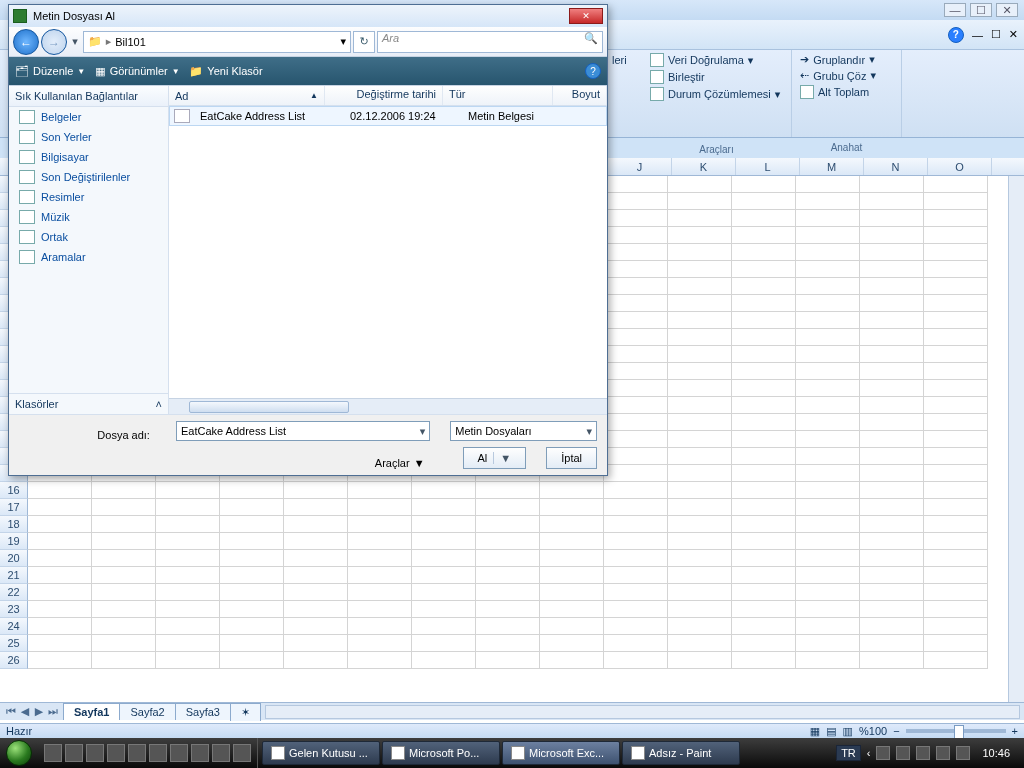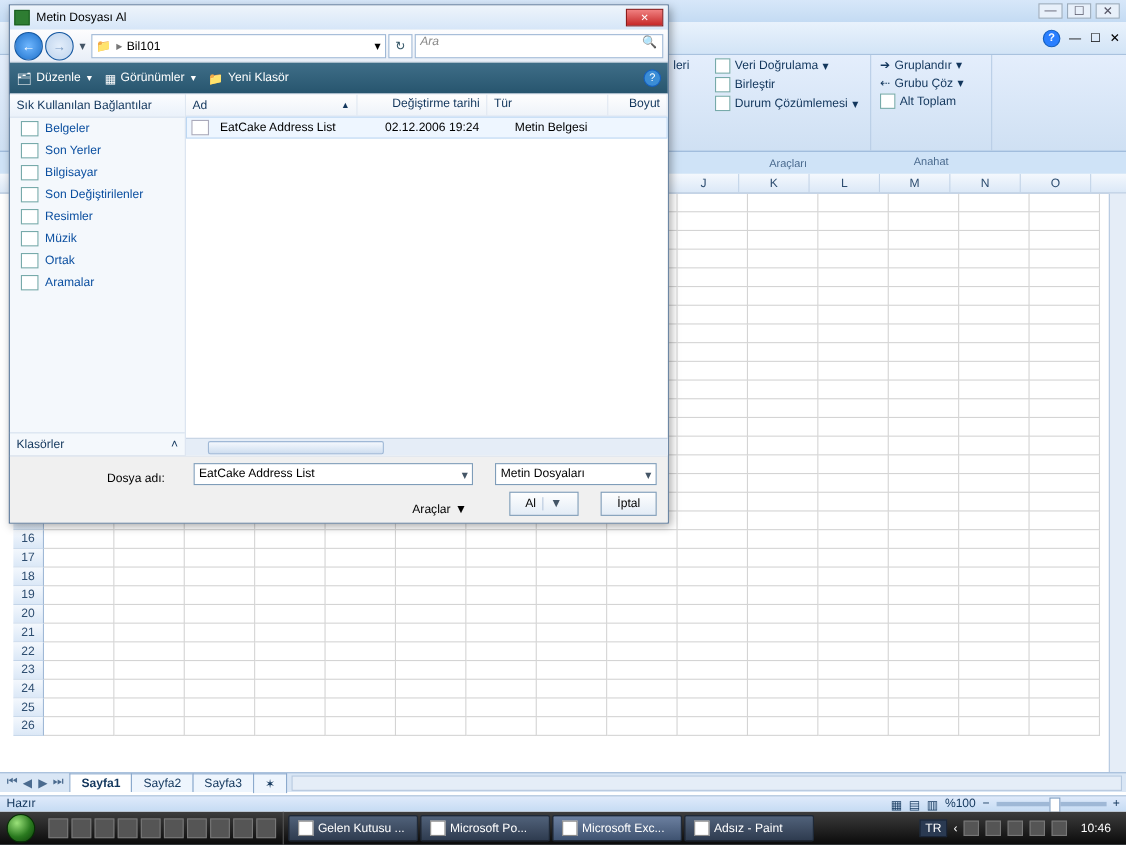--- a/index.html
+++ b/index.html
@@ -15,21 +15,21 @@
 .ribbon-spacer { width:612px; }
 .ribbon-group { border-right:1px solid #b9cee6; padding:2px 6px 0 6px; display:flex; flex-direction:column; }
 .ribbon-items { display:flex; flex-direction:column; gap:1px; flex:1;}
 .ribbon-item { display:flex; align-items:center; gap:4px; padding:1px 2px; color:#12365c; }
 .ribbon-item .ico{width:14px;height:14px;border:1px solid #7aa; background:#fff;}
 .ribbon-grp-label{font-size:10px;color:#4b6b8f;text-align:center;padding:1px 0;margin-top:41px;}
 .grid-area { position:absolute; top:158px; left:0; right:0; bottom:30px; background:#fff; overflow:hidden;}
 .col-headers{display:flex;height:18px;background:linear-gradient(#f4f8fd,#dbe8f7);border-bottom:1px solid #9fb8d6;}
 .rowhdr-corner{width:28px;border-right:1px solid #9fb8d6;}
 .colh{width:64px;border-right:1px solid #c3d4e8;text-align:center;color:#2d4d70;line-height:18px;}
-.rows{position:absolute;top:18px;left:0;right:16px;bottom:36px;overflow:hidden;margin-left:12px;}
+.rows{position:absolute;top:18px;left:0;right:16px;bottom:36px;overflow:hidden;}
 .row{display:flex;height:17px;}
 .rowh{width:28px;background:linear-gradient(#f4f8fd,#dbe8f7);border-right:1px solid #9fb8d6;border-bottom:1px solid #c3d4e8;text-align:center;color:#2d4d70;line-height:17px;}
 .cell{width:64px;border-right:1px solid #d4d4d4;border-bottom:1px solid #d4d4d4;}
 .vscrollbar{position:absolute;top:18px;right:0;width:16px;bottom:36px;background:#e5edf7;border-left:1px solid #b5c8df;}
 .sheet-tabs{position:absolute;left:0;right:0;bottom:18px;height:18px;background:#d9e6f5;display:flex;align-items:center;border-top:1px solid #9fb8d6;}
 .tab-nav{display:flex;gap:0;padding:0 4px;}
 .tab-nav span{width:14px;text-align:center;color:#4b6b8f;}
 .stab{padding:2px 10px;border:1px solid #8caacd;border-bottom:none;background:#eef5fd;color:#12365c;margin-left:-1px;}
 .stab.active{background:#fff;font-weight:bold;}
 .hscroll{flex:1;margin:0 4px;height:14px;background:#e5edf7;border:1px solid #b5c8df;}

